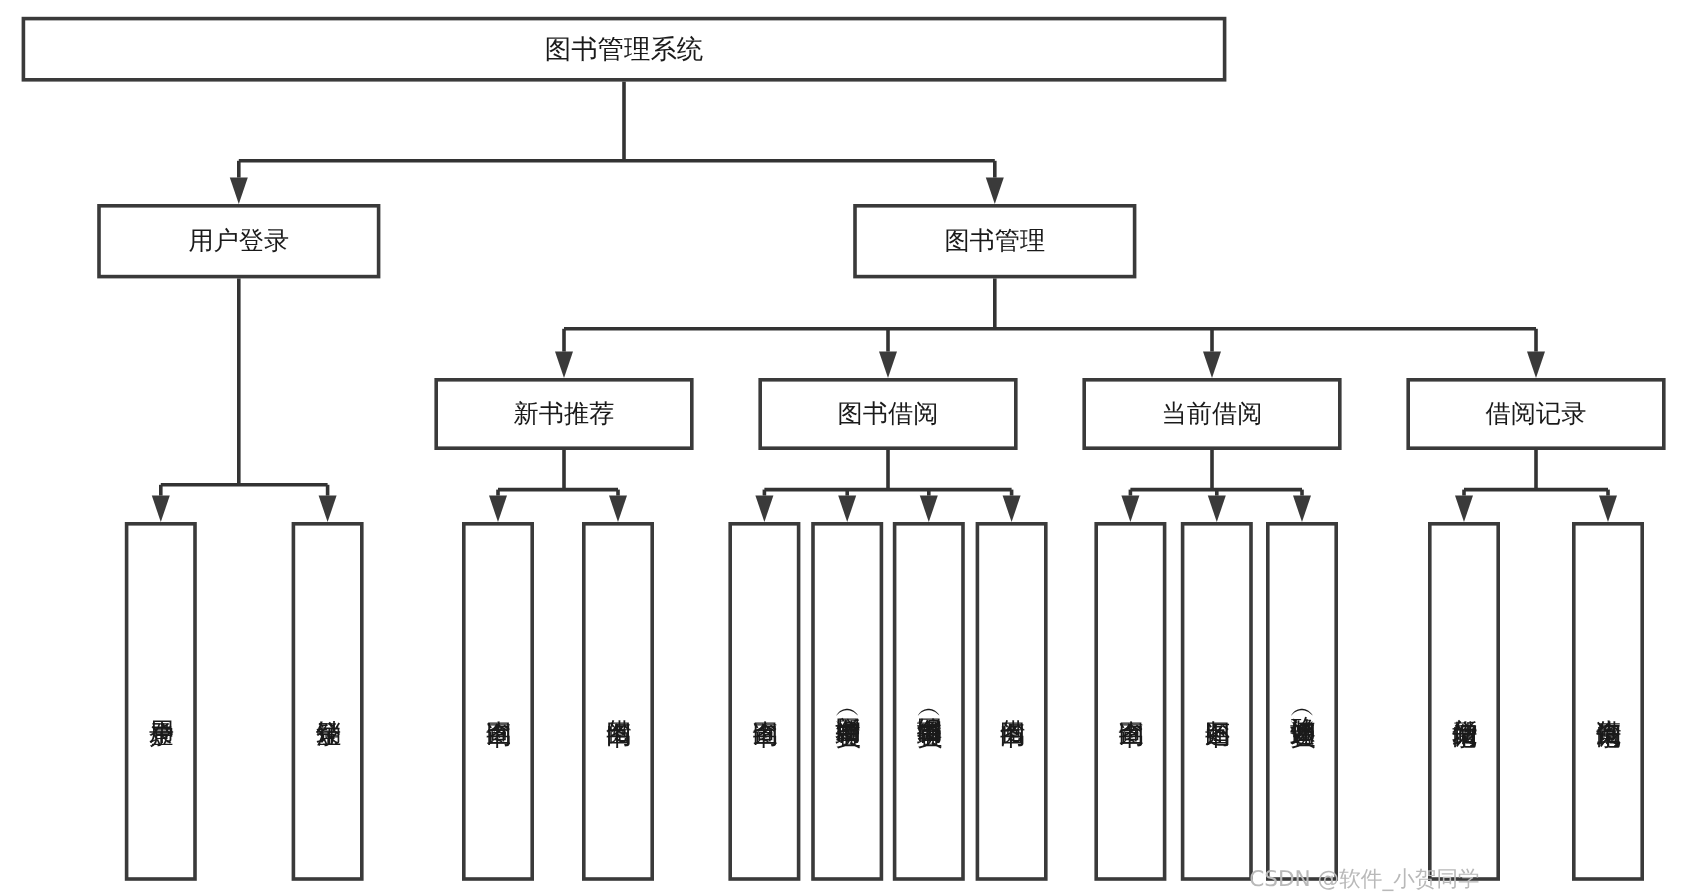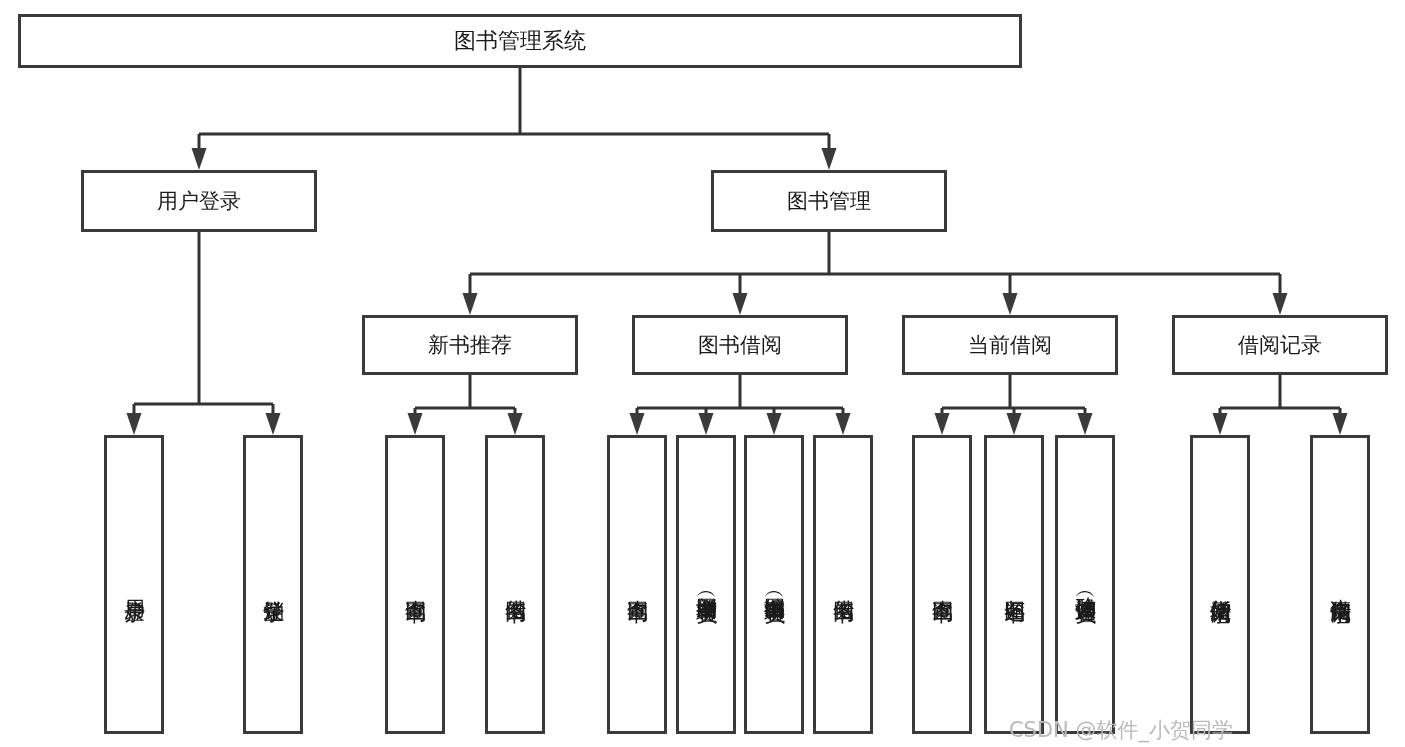--- a/index.html
+++ b/index.html
@@ -68,21 +68,21 @@
     display: flex;
     align-items: center;
     justify-content: center;
     pointer-events: none;
   }
   .watermark {
     position: absolute;
     right: 14px;
     bottom: 3px;
     font-family: "DejaVu Sans", "Liberation Sans", sans-serif;
-    font-size: 21px;
+    font-size: 18px;
     color: #b9b9b9;
     white-space: nowrap;
     user-select: none;
   }
 </style>
 </head>
 <body>
 
 <div id="diagram-root">
   <svg class="flowchart" id="flowchart-svg" viewBox="0 0 1405 747" xmlns="http://www.w3.org/2000/svg">

